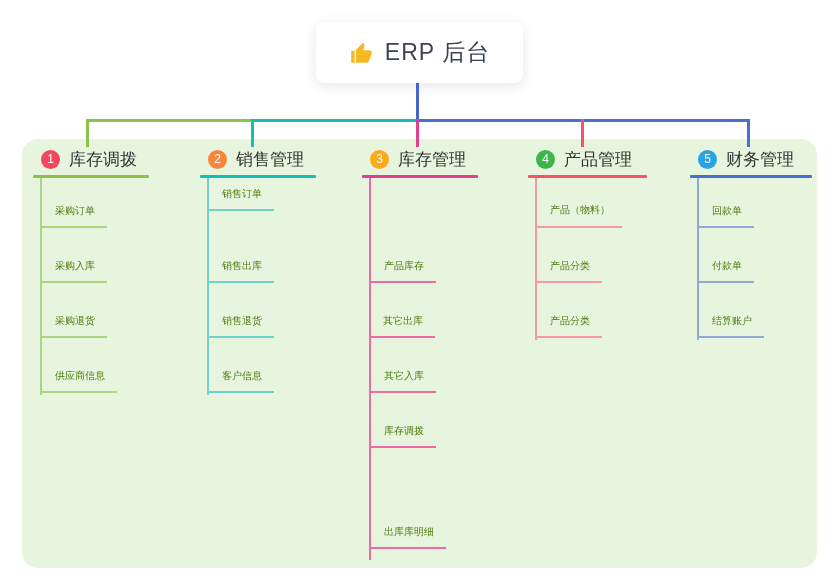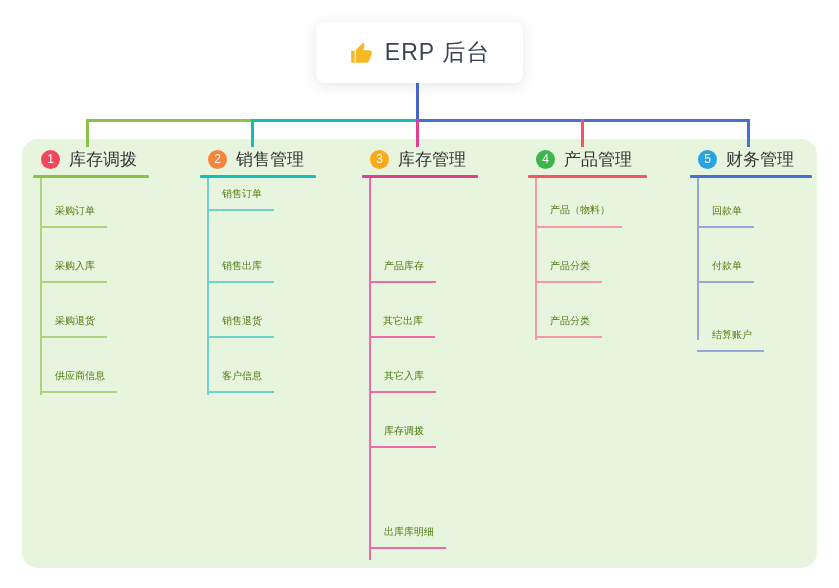--- a/index.html
+++ b/index.html
@@ -120,15 +120,15 @@
     </div>
     <div class="branch" style="left: 690px; top: 146px; width: 122px;">
       <div class="branch-header">
         <span class="badge" style="background: rgb(41, 163, 227);">5</span>
         <span class="branch-label">财务管理</span>
       </div>
       <div class="branch-underline" style="background: rgb(74, 111, 212);"></div>
       <div class="spine" style="top: 32px; height: 162px; background: rgb(147, 168, 220);"></div>
       <div class="item" style="top: 55px; border-bottom-color: rgb(147, 168, 220);">回款单</div>
       <div class="item" style="top: 110px; border-bottom-color: rgb(147, 168, 220);">付款单</div>
-      <div class="item" style="top: 179px; border-bottom-color: rgb(147, 168, 220); font-family: Liberation Serif, serif;">结算账户</div>
+      <div class="item" style="top: 165px; border-bottom-color: rgb(147, 168, 220); font-family: Liberation Serif, serif;">结算账户</div>
     </div>
   </div>
 
 </body></html>

